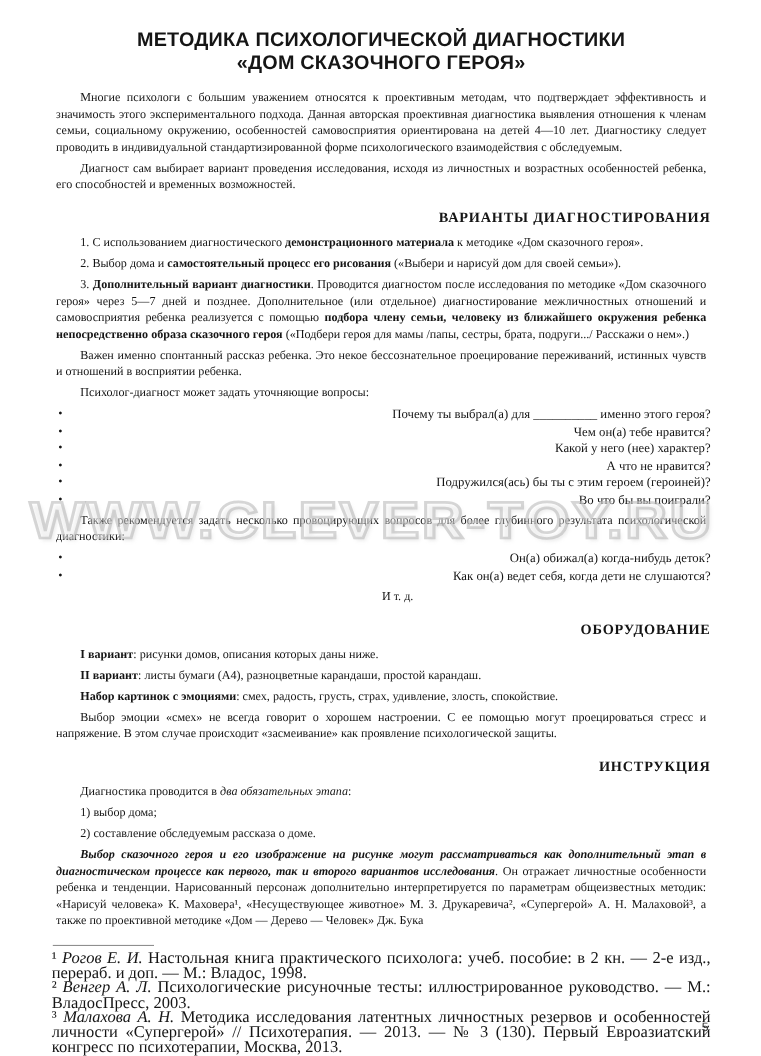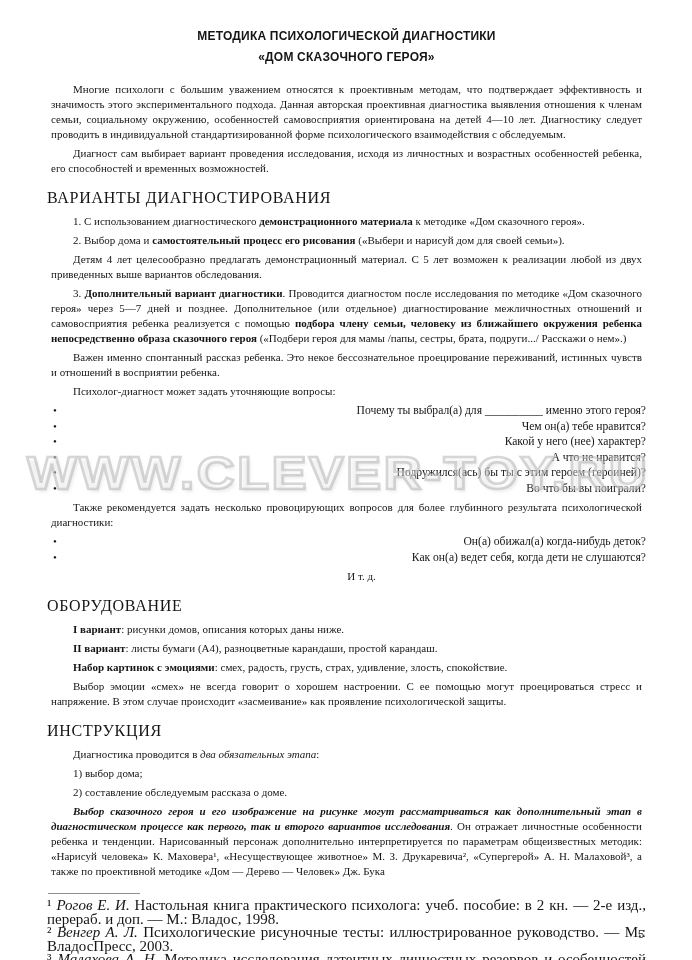--- a/index.html
+++ b/index.html
@@ -9,28 +9,28 @@
     background:#ffffff;
     overflow:hidden;
     font-family:"Liberation Serif", serif;
     color:#151515;
   }
   .content{position:absolute;left:0;top:0;right:0;padding:26px 46px 0 47px;}
   .doc-title{
     margin:0 0 14px 0;
     text-align:center;
     font-family:"Liberation Sans", sans-serif;
-    font-size:12px;line-height:21px;font-weight:bold;
+    font-size:18px;line-height:21px;font-weight:bold;
     letter-spacing:0.2px;
   }
   .doc-title span{display:block;}
   .section-heading{
     margin:14px 0 9px 0;
-    text-align:left;
-    font-size:16px;line-height:15px;font-weight:normal;
+    text-align:right;
+    font-size:13px;line-height:15px;font-weight:bold;
     letter-spacing:0.7px;
   }
   p.body{margin:4px;font-size:11px;line-height:15px;text-align:justify;}
   p.ind{text-indent:22px;}
   ul.bullets{list-style:none;margin:0;padding:0;}
   ul.bullets li{
     position:relative;
     font-size:11.6px;line-height:15.5px;
     padding-left:30px;text-align:right;
   }
@@ -80,21 +80,20 @@
       <span>«ДОМ СКАЗОЧНОГО ГЕРОЯ»</span>
     </h1>
 
     <p class="body ind">Многие психологи с большим уважением относятся к проективным методам, что подтверждает эффективность и значимость этого экспериментального подхода. Данная авторская проективная диагностика выявления отношения к членам семьи, социальному окружению, особенностей самовосприятия ориентирована на детей 4—10 лет. Диагностику следует проводить в индивидуальной стандартизированной форме психологического взаимодействия с обследуемым.</p>
     <p class="body ind">Диагност сам выбирает вариант проведения исследования, исходя из личностных и возрастных особенностей ребенка, его способностей и временных возможностей.</p>
 
     <h2 class="section-heading">ВАРИАНТЫ ДИАГНОСТИРОВАНИЯ</h2>
 
     <p class="body ind"><span>1. С использованием диагностического </span><span class="b">демонстрационного материала</span><span> к методике «Дом сказочного героя».</span></p>
     <p class="body ind"><span>2. Выбор дома и </span><span class="b">самостоятельный процесс его рисования</span><span> («Выбери и нарисуй дом для своей семьи»).</span></p>
-    <p class="body ind">Детям 4 лет целесообразно предлагать демонстрационный материал. С 5 лет возможен к реализации любой из двух приведенных выше вариантов обследования.</p>
     <p class="body ind"><span>3. </span><span class="b">Дополнительный вариант диагностики</span><span>. Проводится диагностом после исследования по методике «Дом сказочного героя» через 5—7 дней и позднее. Дополнительное (или отдельное) диагностирование межличностных отношений и самовосприятия ребенка реализуется с помощью </span><span class="b">подбора члену семьи, человеку из ближайшего окружения ребенка непосредственно образа сказочного героя</span><span> («Подбери героя для мамы /папы, сестры, брата, подруги.../ Расскажи о нем».)</span></p>
     <p class="body ind">Важен именно спонтанный рассказ ребенка. Это некое бессознательное проецирование переживаний, истинных чувств и отношений в восприятии ребенка.</p>
     <p class="body ind">Психолог-диагност может задать уточняющие вопросы:</p>
 
     <ul class="bullets">
       <li>Почему ты выбрал(а) для __________ именно этого героя?</li>
       <li>Чем он(а) тебе нравится?</li>
       <li>Какой у него (нее) характер?</li>
       <li>А что не нравится?</li>
       <li>Подружился(ась) бы ты с этим героем (героиней)?</li>

